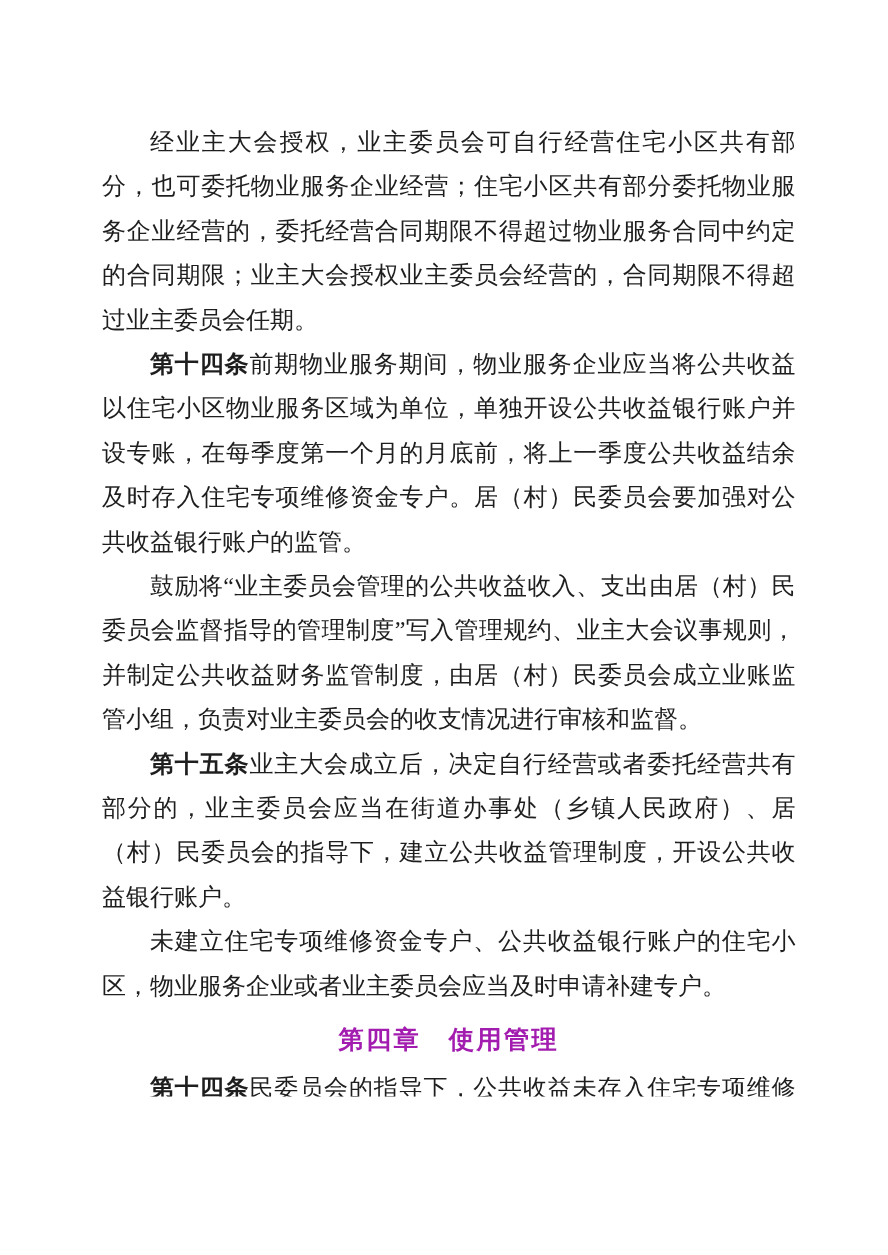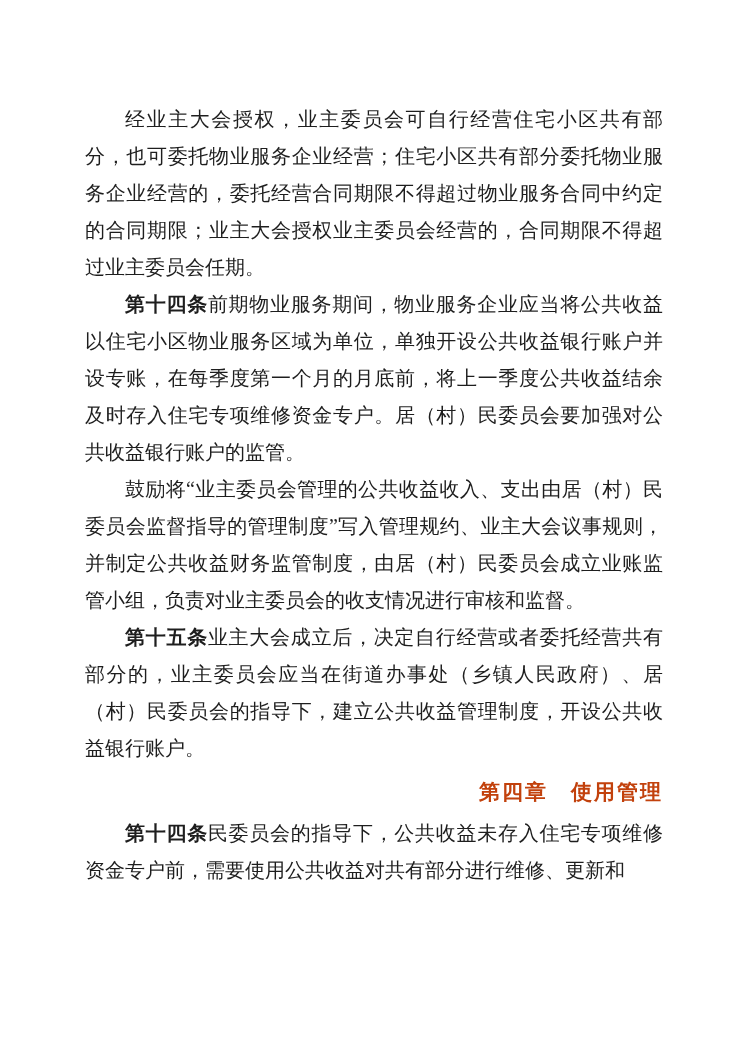--- a/index.html
+++ b/index.html
@@ -34,23 +34,23 @@
   }
   p.para b.article-label {
     font-weight: bold;
     font-family: Liberation Serif, serif;
   }
   h2.chapter {
     margin: 7px 0 4px 0;
     font-size: 21px;
     line-height: 37px;
     font-weight: bold;
-    text-align: right;
+    text-align: center;
     letter-spacing: 2px;
-    color: #c2410c;
+    color: #a21caf;
   }
   .page-number {
     position: absolute;
     left: 95px;
     top: 969px;
     font-size: 17px;
     line-height: 20px;
     letter-spacing: 3px;
     color: #2e2e2e;
   }
@@ -87,20 +87,23 @@
     </p>
 
     <p class="para">
       <span>鼓励将“业主委员会管理的公共收益收入、支出由居（村）民委员会监督指导的管理制度”写入管理规约、业主大会议事规则，并制定公共收益财务监管制度，由居（村）民委员会成立业账监管小组，负责对业主委员会的收支情况进行审核和监督。</span>
     </p>
 
     <p class="para">
       <b class="article-label">第十五条</b><span>业主大会成立后，决定自行经营或者委托经营共有部分的，业主委员会应当在街道办事处（乡镇人民政府）、居（村）民委员会的指导下，建立公共收益管理制度，开设公共收益银行账户。</span>
     </p>
 
+    <p class="para">
+      <span>未建立住宅专项维修资金专户、公共收益银行账户的住宅小区，物业服务企业或者业主委员会应当及时申请补建专户。</span>
+    </p>
 
     <h2 class="chapter">第四章　使用管理</h2>
 
     <p class="para">
       <b class="article-label">第十四条</b><span>民委员会的指导下，公共收益未存入住宅专项维修资金专户前，需要使用公共收益对共有部分进行维修、更新和</span>
     </p>
 
   </div>
 
   <div class="page-number">- 6 -</div>

